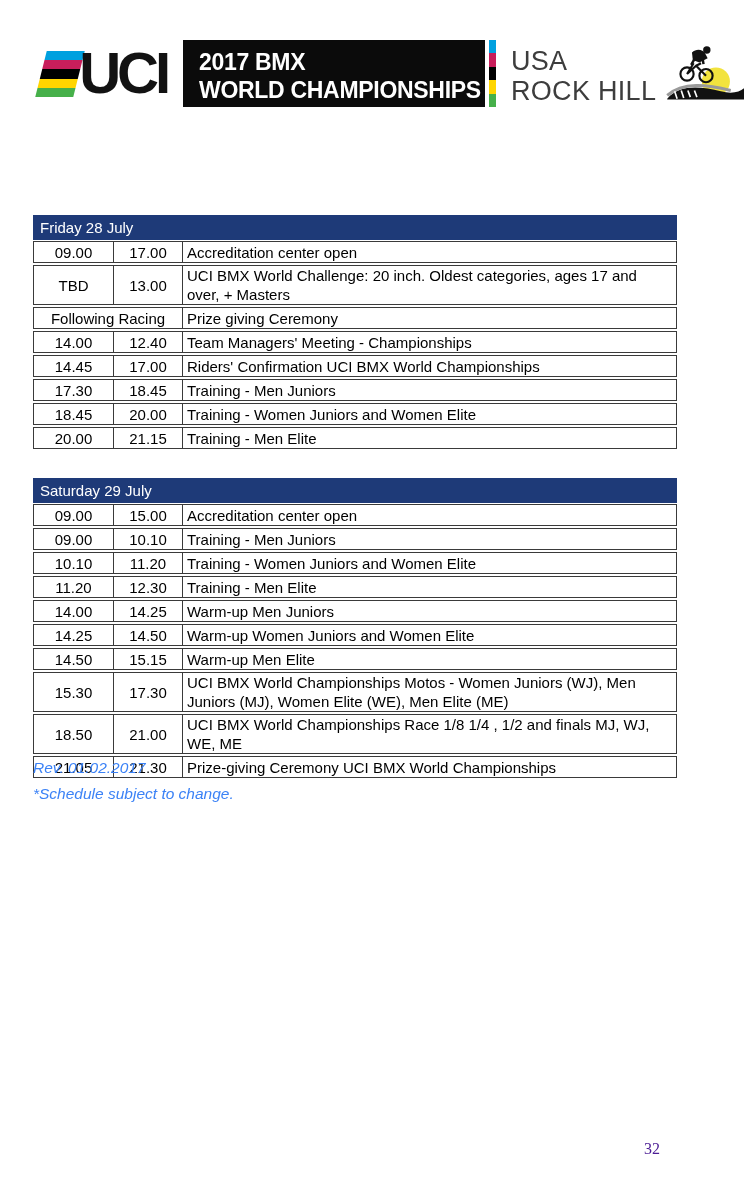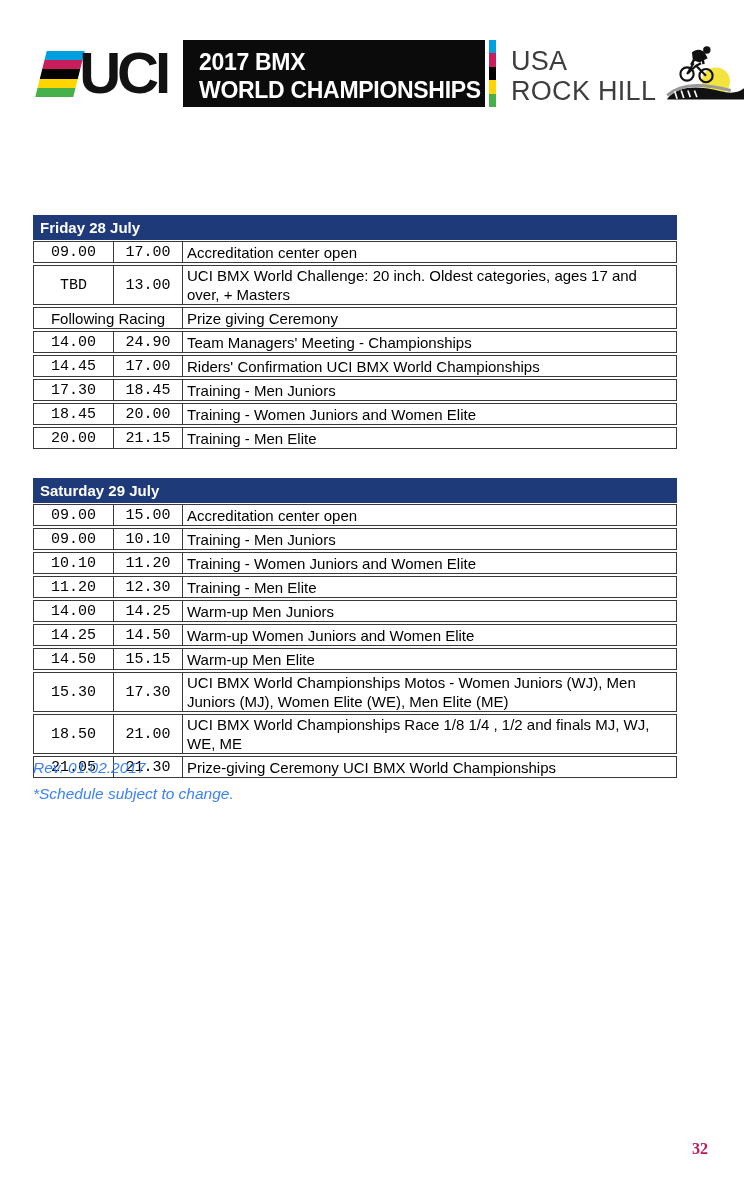--- a/index.html
+++ b/index.html
@@ -19,35 +19,35 @@
                padding:8px 0 0 16px; font-weight:bold; font-size:23px; line-height:1.22; letter-spacing:-0.3px; }
   .color-bar { width:7px; flex:none; margin-left:4px; display:flex; flex-direction:column; }
   .color-bar div { flex:1; }
   .loc-block { margin-left:15px; padding-top:7px; font-size:27px; color:#3d3d3d; line-height:1.1; letter-spacing:0.3px; white-space:nowrap; }
   .bmx-art { margin-left:8px; width:84px; flex:none; display:flex; align-items:center; }
 
   
   .tbl { position:absolute; left:33px; width:644px; }
   .tbl-friday { top:215px; }
   .tbl-saturday { top:478px; }
-  .tbl-title { height:25px; background:var(--navy); color:#fff; font-weight:bold; font-size:15px;
+  .tbl-title { height:25px; background:var(--navy); color:#fff; font-weight:normal; font-size:15px;
                line-height:25px; padding-left:7px; box-sizing:border-box; }
   table.sched { border-collapse:separate; border-spacing:0 2px; width:100%; table-layout:fixed; margin-top:-1px; }
   table.sched td { border:1px solid var(--border); border-right:none; background:#fff;
                    font-size:15px; color:#000; height:20px; line-height:19px; padding:0 4px;
                    vertical-align:middle; overflow:hidden; }
   table.sched td:last-child { border-right:1px solid var(--border); }
-  td.time { text-align:center;font-family:Liberation Mono, monospace; }
+  td.time { text-align:center; }
   td.merged { text-align:center; }
   td.desc { padding:1px 6px; }
   td.hl { background:var(--highlight); }
 
   
   .rev-note { position:absolute; left:33px; top:755px; font-style:italic; font-size:15.5px; line-height:26px; color:#3b82f6; }
-  .page-number { position:absolute; left:692px; top:1140px; font-family:"Liberation Serif", serif; font-size:16px; color:#be185d;font-weight:bold; }
+  .page-number { position:absolute; left:644px; top:1140px; font-family:"Liberation Serif", serif; font-size:16px; color:#4c1d95; }
 </style>
 </head>
 <body>
 
 <div class="page" style="--navy: #1e3a78; --highlight: #ffff00; --border: #3a3a3a;">
 
   <div class="band">
 
     <div class="uci-block">
       <div class="uci-stripes">
@@ -119,21 +119,21 @@
             <td class="time">TBD</td>
             <td class="time">13.00</td>
             <td class="desc hl">UCI BMX World Challenge: 20 inch. Oldest categories, ages 17 and over, + Masters</td>
           </tr>
           <tr>
             <td class="merged" colspan="2">Following Racing</td>
             <td class="desc">Prize giving Ceremony</td>
           </tr>
           <tr>
             <td class="time">14.00</td>
-            <td class="time">24.90</td>
+            <td class="time">12.40</td>
             <td class="desc">Team Managers' Meeting - Championships</td>
           </tr>
           <tr>
             <td class="time">14.45</td>
             <td class="time">17.00</td>
             <td class="desc">Riders' Confirmation UCI BMX World Championships</td>
           </tr>
           <tr>
             <td class="time">17.30</td>
             <td class="time">18.45</td>

